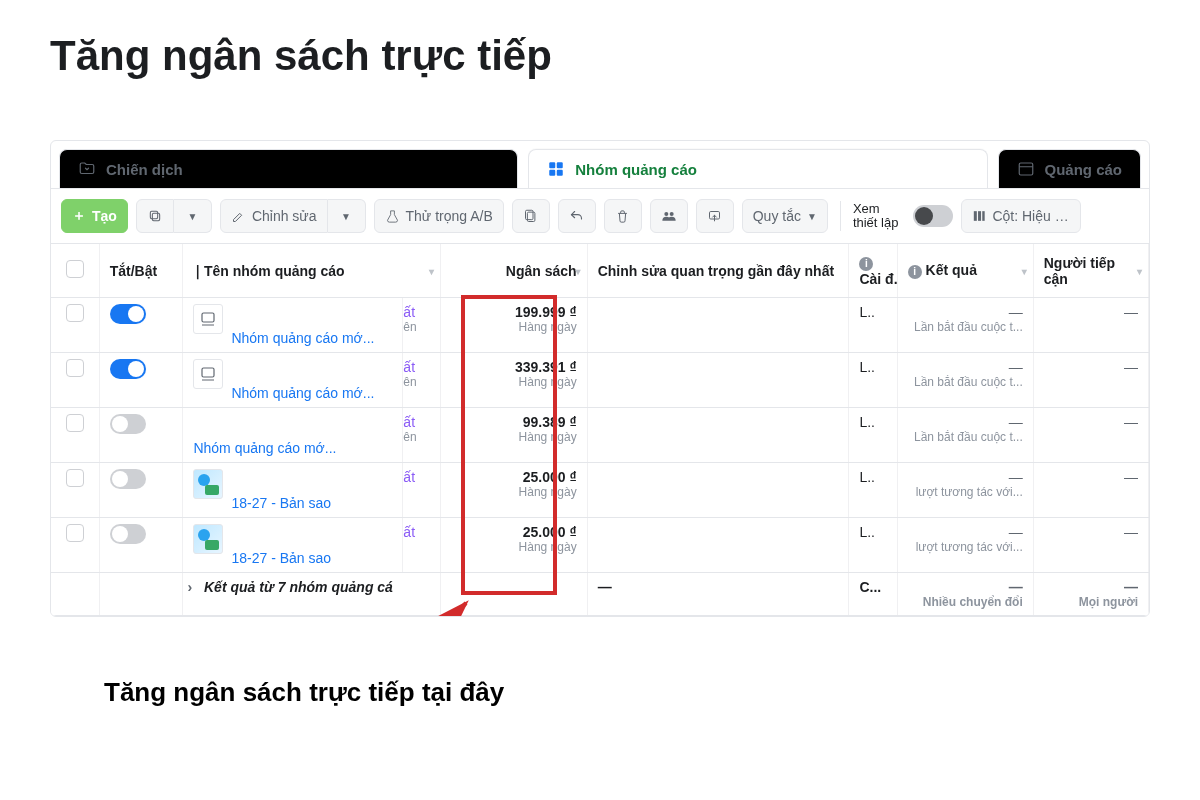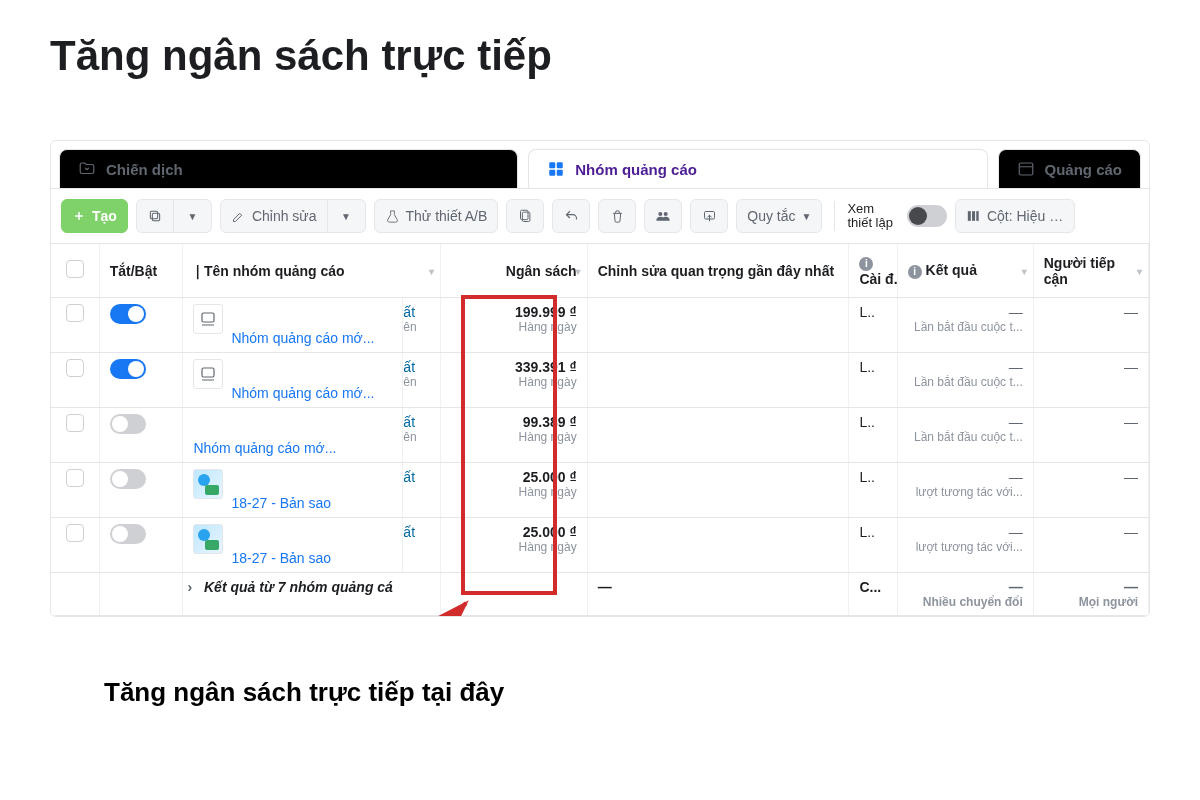--- a/index.html
+++ b/index.html
@@ -29,21 +29,21 @@
     padding: 10px 18px;
     border: 1px solid #e4e6ea;
     border-bottom: none;
     border-radius: 8px 8px 0 0;
     background: #000000;
     font-size: 15px;
     color: #606770;
     font-weight: 600;
   }
   .tab.first { flex: 1; }
-  .tab.active { color: #4c1d95; background: #fff; border-color: #e4e6ea; box-shadow: 0 -1px 0 rgba(0,0,0,0.02); flex:1;}
+  .tab.active { color: #15803d; background: #fff; border-color: #e4e6ea; box-shadow: 0 -1px 0 rgba(0,0,0,0.02); flex:1;}
   .tab.third { flex: 0 0 auto; }
   .tab .ic { width:18px; height:18px; display:flex; align-items:center; justify-content:center; }
   .ic svg { width:100%; height:100%; }
   
   .toolbar {
     display: flex;
     align-items: center;
     gap: 8px;
     padding: 10px 10px;
     border-top: 1px solid #e4e6ea;
@@ -94,21 +94,21 @@
   .toggle.on { background:#1877f2;}
   .toggle::after{ content:"";width:16px;height:16px;background:#fff;border-radius:50%;position:absolute;top:2px;left:2px;transition:.1s;}
   .toggle.on::after{ left:18px; box-shadow:0 0 3px rgba(24,119,242,.6);}
   .name-cell { display:flex; gap:8px; align-items:flex-start;}
   .thumb { width:30px; height:30px; border:1px solid #e4e6ea; border-radius:3px; display:flex; align-items:center; justify-content:center; color:#909399; background:#fff; overflow:hidden;}
   .thumb.pic { background:linear-gradient(135deg,#bfe8ff,#e7f5ff); position:relative;}
   .thumb.pic::before { content:""; position:absolute; width:12px;height:12px;border-radius:50%;background:#2aa3ef; left:4px; top:4px;}
   .thumb.pic::after { content:""; position:absolute; right:3px; bottom:3px; width:14px;height:10px;background:#37a866;border-radius:2px;}
   .link { color:#1877f2; text-decoration:none;margin-top:26px; }
   .truncate { white-space:nowrap; overflow:hidden; text-overflow:ellipsis; }
-  .trailtext { color:#0369a1;}
+  .trailtext { color:#8b5cf6;}
   .budget-amt { text-align:right;font-weight:bold; }
   .budget-sub { font-size:12px; color:#8d949e; text-align:right;}
   .dash { color:#606770; text-align:right;}
   .sub { font-size:12px; color:#8d949e; white-space:nowrap; overflow:hidden; text-overflow:ellipsis;}
   .info-ic { display:inline-block; width:14px;height:14px;border-radius:50%;background:#8d949e;color:#fff;font-size:10px;line-height:14px;text-align:center;font-weight:700;margin-right:4px;}
   tr.footer td { background:#fff; font-weight:600;}
   .chev { color:#606770;}
   
   .relwrap { position:relative; }
   .highlight {
@@ -196,21 +196,21 @@
       </button>
       <button class="btn icon-only">
         <span style="font-size:10px;">▼</span>
       </button>
     </div>
 
     <button class="btn">
       <svg viewBox="0 0 24 24" width="15" height="15" fill="none">
           <path d="M9 3h6v6l5 9a3 3 0 01-3 3H7a3 3 0 01-3-3l5-9V3z" class="stroke-gray" stroke-width="1.4"></path>
         </svg>
-      <span>Thử thiết A/B</span>
+      <span>Thử trọng A/B</span>
     </button>
 
     <button class="btn icon-only">
       <svg viewBox="0 0 24 24" width="15" height="15" fill="none">
           <rect x="7" y="5" width="12" height="15" rx="2" class="stroke-gray" stroke-width="1.6"></rect>
           <rect x="4" y="2" width="12" height="15" rx="2" class="stroke-gray" stroke-width="1.6"></rect>
         </svg>
     </button>
     <button class="btn icon-only">
       <svg viewBox="0 0 24 24" width="15" height="15" fill="none">

